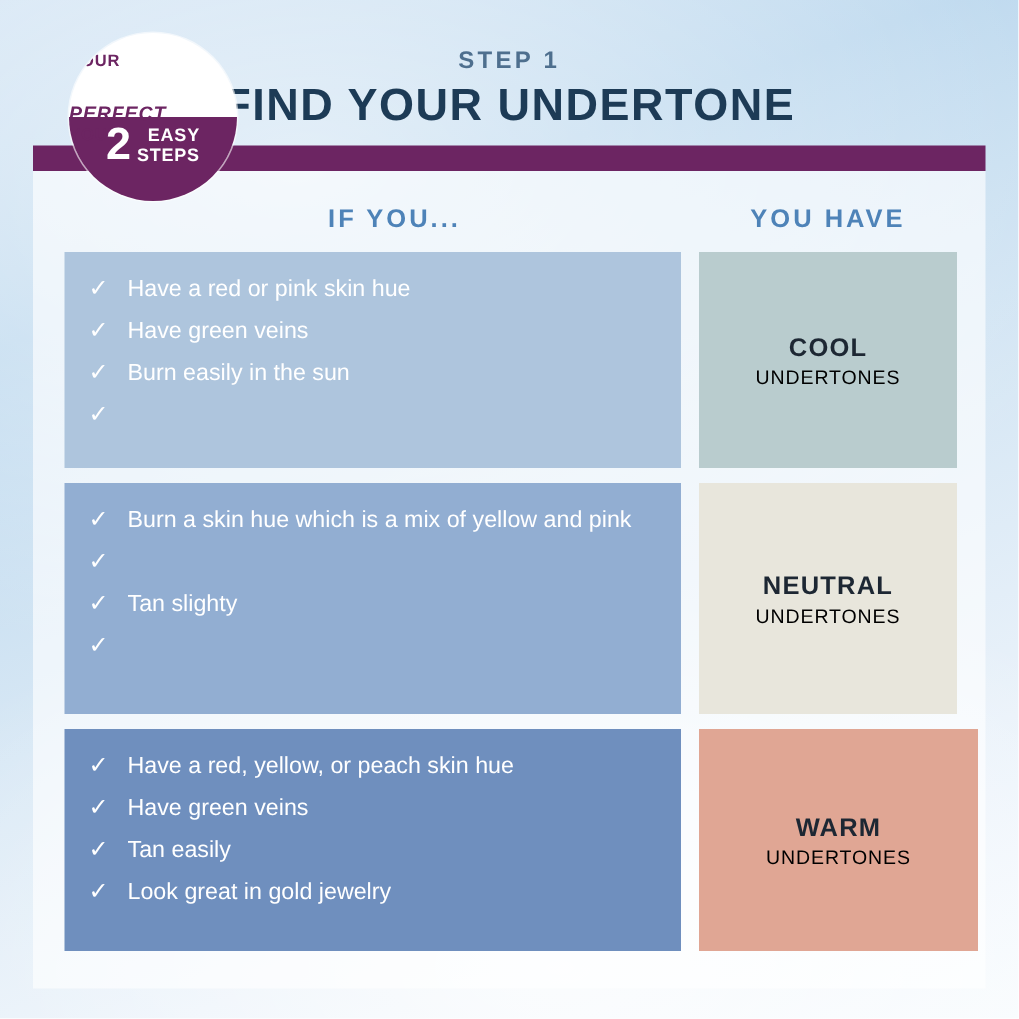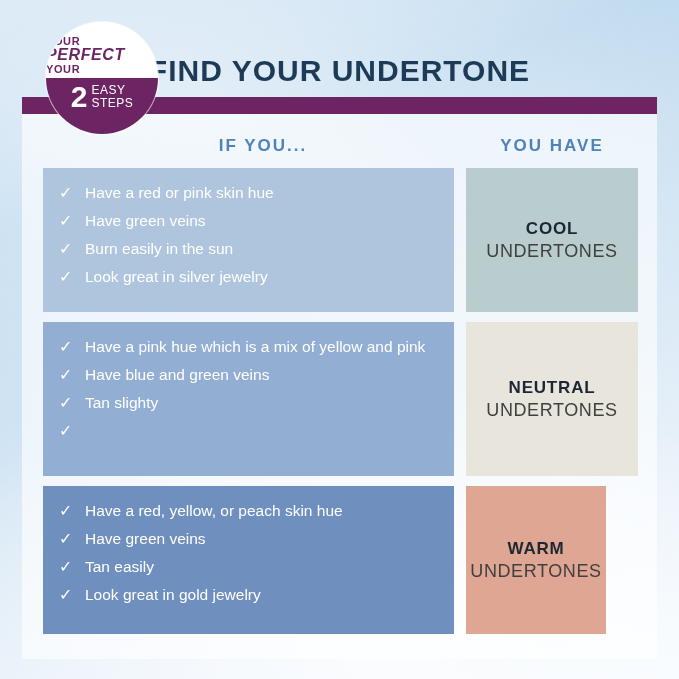--- a/index.html
+++ b/index.html
@@ -109,45 +109,46 @@
     top: 12px;
     width: 112px;
     color: #6c2562;
     font-size: 11px;
     font-weight: bold;
     line-height: 14px;
     letter-spacing: 0.6px;
   }
   .badge-top-text .em {
     font-style: italic;
-    font-size: 16px;
+    font-size: 13px;
+    margin-top: 21px;
   }
   .badge-steps {
     position: absolute;
     left: 0;
     top: 60px;
     width: 112px;
     display: flex;
     justify-content: center;
     align-items: center;
     gap: 4px;
   }
   .badge-num {
     color: #ffffff;
     font-size: 30px;
     font-weight: bold;
     line-height: 30px;
   }
   .badge-words {
     color: #ffffff;
     font-size: 12px;
-    font-weight: normal;
+    font-weight: bold;
     line-height: 13px;
     letter-spacing: 0.5px;
-    text-align: left;
+    text-align: right;
   }
 
   
   .card {
     position: absolute;
     left: 22px;
     top: 114px;
     width: 635px;
     height: 545px;
     background: rgba(255,255,255,0.62);
@@ -214,47 +215,48 @@
     align-items: center;
     justify-content: center;
   }
   .result-title {
     font-size: 17px;
     font-weight: bold;
     letter-spacing: 0.8px;
     color: #1d2733;
   }
   .result-sub {
-    font-size: 18px;
+    font-size: 13px;
     letter-spacing: 0.6px;
-    color: #404040;
+    color: #000000;
     margin-top: 2px;
   }
 
   
   #row1 { left: 43px; top: 168px; width: 595px; height: 144px; }
   #row1 .list-box { width: 411px; height: 144px; background: #aec5dd; }
   #row1 .result-box { left: 423px; width: 172px; height: 144px; background: #b9ccce; }
 
   
   #row2 { left: 43px; top: 322px; width: 595px; height: 154px; }
   #row2 .list-box { width: 411px; height: 154px; background: #92aed2; }
   #row2 .result-box { left: 423px; width: 172px; height: 154px; background: #e8e6dc; }
 
   
   #row3 { left: 43px; top: 486px; width: 595px; height: 148px; }
   #row3 .list-box { width: 411px; height: 148px; background: #6f8fbe; }
-  #row3 .result-box { left: 423px; width: 140px; height: 148px; background: #e0a694; }
+  #row3 .result-box { left: 423px; width: 186px; height: 148px; background: #e0a694; }
 </style>
 </head>
 <body>
 
 <div class="page">
 
   <div class="header">
+    <div class="step-label">STEP 1</div>
     <div class="main-title">FIND YOUR UNDERTONE</div>
   </div>
 
   <div class="purple-bar"></div>
 
   <div class="card"></div>
 
   <div class="badge">
     <div class="badge-bottom"></div>
     <div class="badge-top-text">
@@ -283,38 +285,36 @@
       <div class="item">
         <span class="check">✓</span>
         <span class="item-text">Have green veins</span>
       </div>
       <div class="item">
         <span class="check">✓</span>
         <span class="item-text">Burn easily in the sun</span>
       </div>
       <div class="item">
         <span class="check">✓</span>
-        <span class="item-text">Look great in silver jewelry</span>
       </div>
     </div>
     <div class="result-box">
       <div class="result-title">COOL</div>
       <div class="result-sub">UNDERTONES</div>
     </div>
   </div>
 
   <div class="row" id="row2">
     <div class="list-box">
       <div class="item">
         <span class="check">✓</span>
-        <span class="item-text">Have a pink hue which is a mix of yellow and pink</span>
-      </div>
-      <div class="item">
-        <span class="check">✓</span>
-        <span class="item-text">Have blue and green veins</span>
+        <span class="item-text">Burn a skin hue which is a mix of yellow and pink</span>
+      </div>
+      <div class="item">
+        <span class="check">✓</span>
       </div>
       <div class="item">
         <span class="check">✓</span>
         <span class="item-text">Tan slighty</span>
       </div>
       <div class="item">
         <span class="check">✓</span>
       </div>
     </div>
     <div class="result-box">

